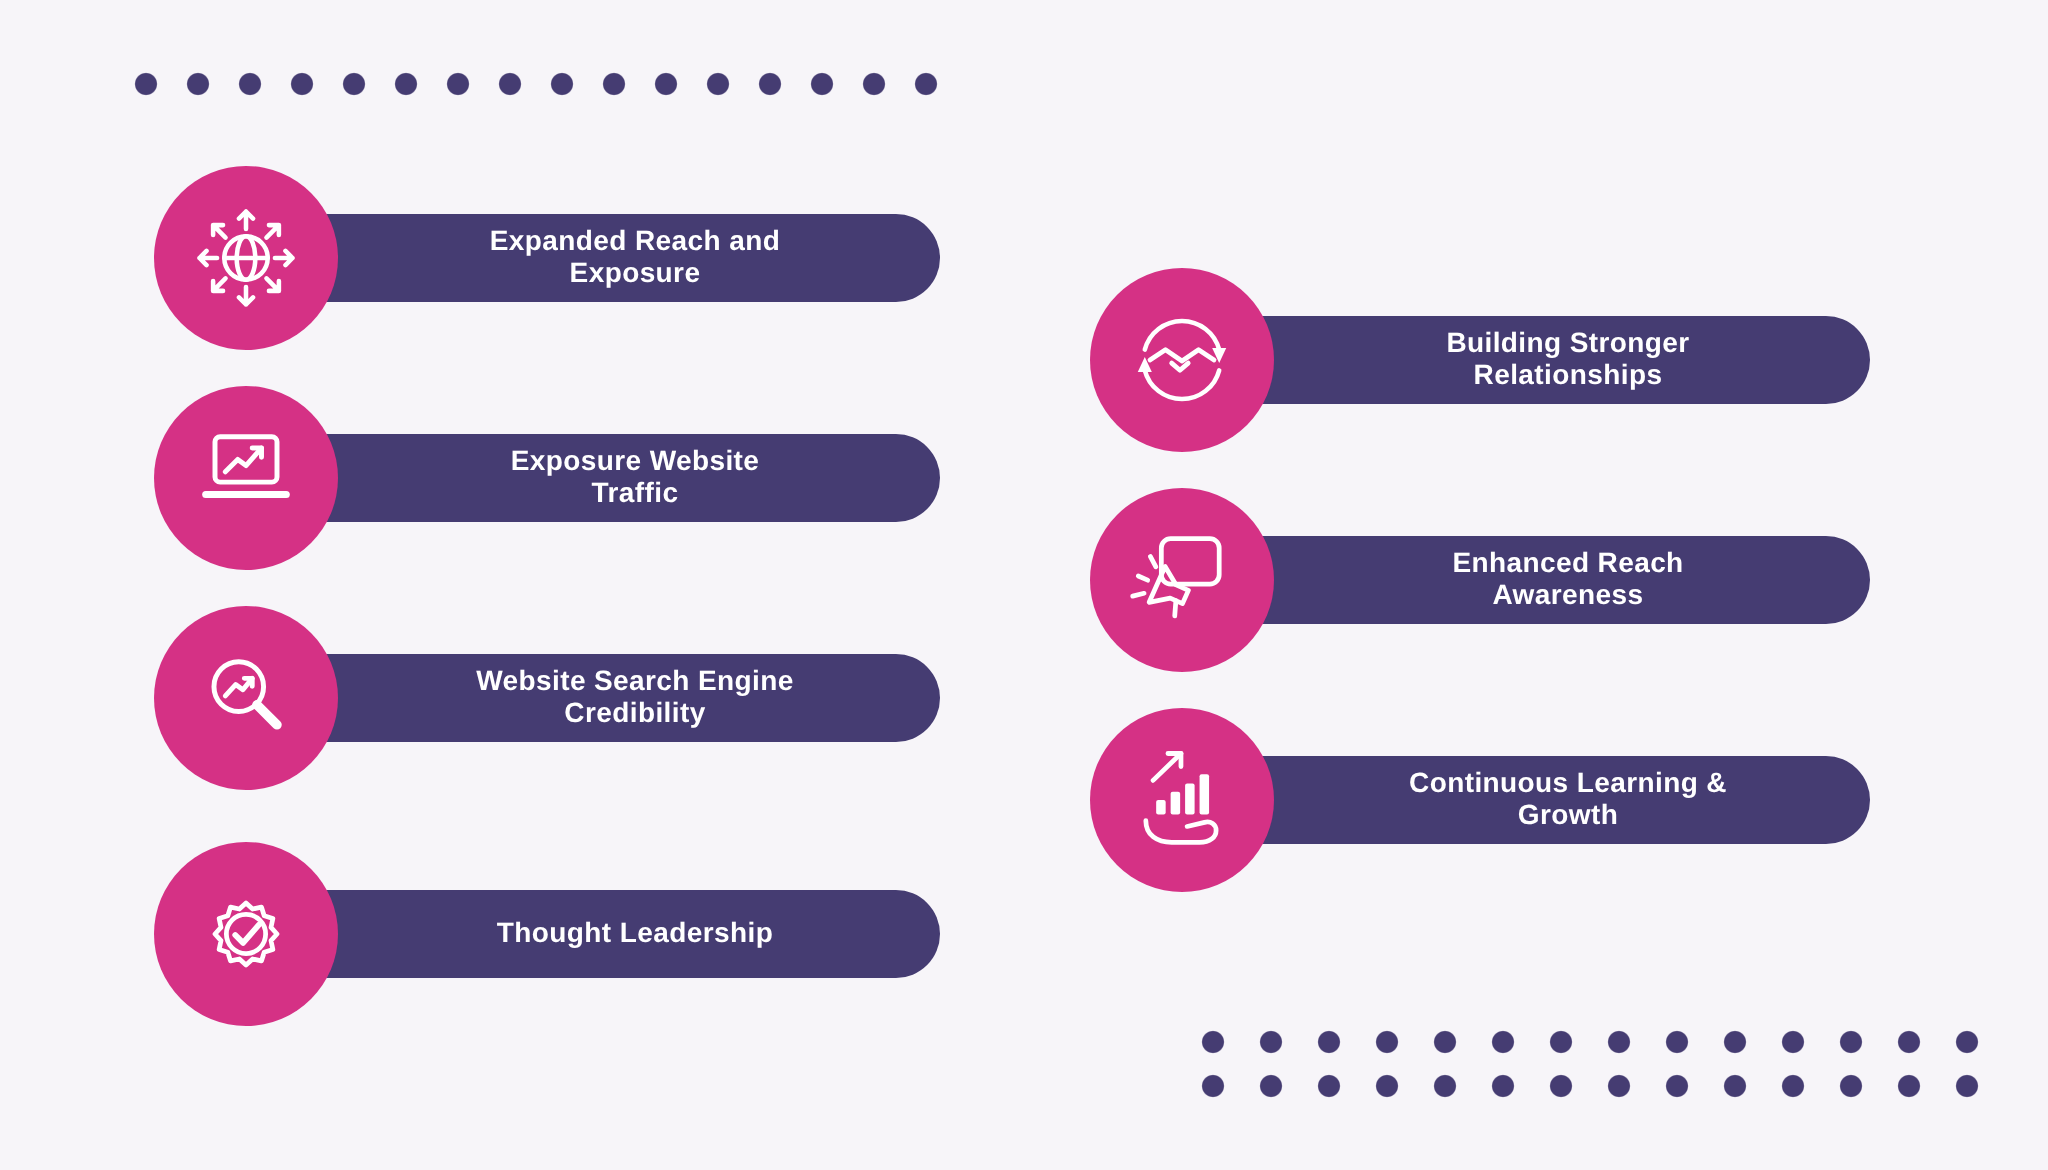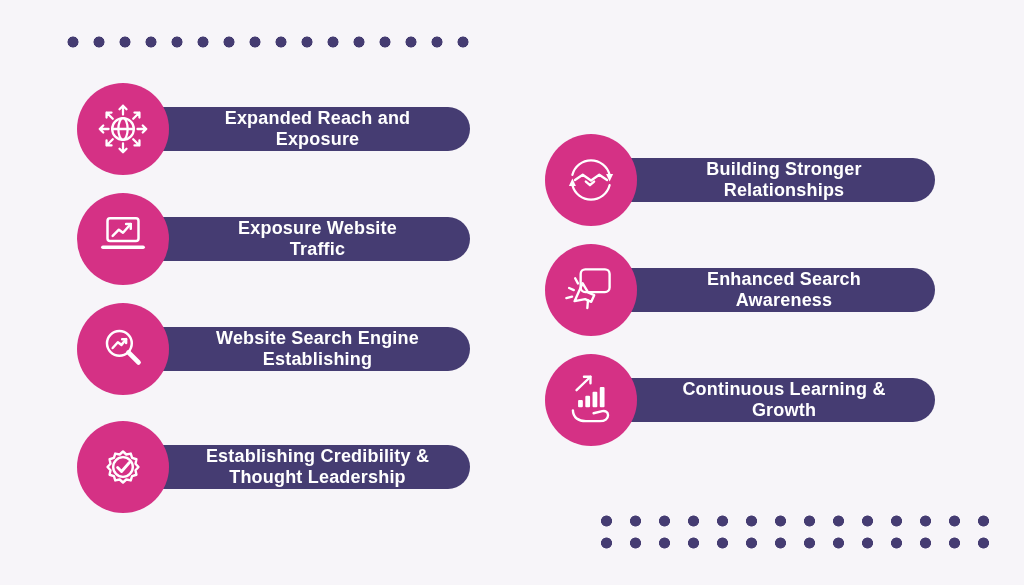--- a/index.html
+++ b/index.html
@@ -49,21 +49,21 @@
     border-radius:22px;
     background:var(--purple);
     flex:1;
     display:flex;flex-direction:column;justify-content:center;
     padding:0 16px 0 58px;
     position:relative;z-index:1;
   }
   .line{
     color:#ffffff;
     text-align:center;
-    font-size:18px;
+    font-size:14px;
     line-height:1.14;
     font-weight:600;
     letter-spacing:.2px;
     white-space:nowrap;
   }
   svg.icon{display:block;}
 </style>
 </head>
 <body>
 
@@ -115,34 +115,33 @@
     <div class="circle">
       <svg class="icon" width="62" height="62" viewBox="0 0 60 60" fill="none" stroke="#fff" stroke-width="2.4" stroke-linecap="round" stroke-linejoin="round">
         <circle cx="26.5" cy="24.5" r="12"></circle>
         <path d="M35.3 33.3 L45 43" stroke-width="4.6"></path>
         <polyline points="20 29 25 23.5 28.5 26 33 20.5"></polyline>
         <polyline points="29.2 20.5 33 20.5 33 24.3"></polyline>
       </svg>
     </div>
     <div class="pill">
       <div class="line">Website Search Engine</div>
-      <div class="line">Establishing</div>
+      <div class="line">Credibility</div>
     </div>
   </div>
 
   <div class="row row-l" style="top:421px">
     <div class="circle">
       <svg class="icon" width="62" height="62" viewBox="0 0 60 60" fill="none" stroke="#fff" stroke-width="2.3" stroke-linecap="round" stroke-linejoin="round">
         <path d="M45 30 L42.1 33.2 L43 37.5 L38.8 38.8 L37.5 43 L33.2 42.1 L30 45 L26.8 42.1 L22.5 43 L21.2 38.8 L17 37.5 L17.9 33.2 L15 30 L17.9 26.8 L17 22.5 L21.2 21.2 L22.5 17 L26.8 17.9 L30 15 L33.2 17.9 L37.5 17 L38.8 21.2 L43 22.5 L42.1 26.8 Z"></path>
         <circle cx="30" cy="30" r="9.5"></circle>
         <polyline points="24.8 30.5 28.6 34.3 36.2 25.6" stroke-width="2.8"></polyline>
       </svg>
     </div>
     <div class="pill">
-      <div class="line">Establishing Credibility &amp;</div>
       <div class="line">Thought Leadership</div>
     </div>
   </div>
 
   <div class="row row-r" style="top:134px">
     <div class="circle">
       <svg class="icon" width="62" height="62" viewBox="0 0 60 60" fill="none" stroke="#fff" stroke-width="2.2" stroke-linecap="round" stroke-linejoin="round">
         <path d="M12 25 A18.6 18.6 0 0 1 48 25"></path>
         <polygon points="48,31.5 44.6,24.2 51.4,24.2" fill="#fff" stroke="none"></polygon>
         <path d="M48 35 A18.6 18.6 0 0 1 12 35"></path>
@@ -162,21 +161,21 @@
       <svg class="icon" width="62" height="62" viewBox="0 0 60 60" fill="none" stroke="#fff" stroke-width="2.3" stroke-linecap="round" stroke-linejoin="round">
         <rect x="20" y="10" width="28" height="22" rx="4.5"></rect>
         <g transform="rotate(24 24 37)">
           <path d="M31.5 31.5 h-6.5 l-8.5 -6 v19 l8.5 -6 h6.5 z"></path>
           <path d="M28 38.5 l2.5 7"></path>
           <path d="M12.5 27.5 l-4.5 -3.5 M11.5 35 H6.5 M12.5 41.5 l-4.5 3.5"></path>
         </g>
       </svg>
     </div>
     <div class="pill">
-      <div class="line">Enhanced Search</div>
+      <div class="line">Enhanced Reach</div>
       <div class="line">Awareness</div>
     </div>
   </div>
 
   <div class="row row-r" style="top:354px">
     <div class="circle">
       <svg class="icon" width="62" height="62" viewBox="0 0 60 60" fill="none" stroke="#fff" stroke-width="2.3" stroke-linecap="round" stroke-linejoin="round">
         <path d="M16 20.5 L29.5 7.5"></path>
         <polyline points="23.2 7.5 29.5 7.5 29.5 13.8"></polyline>
         <rect x="17.5" y="30" width="4.6" height="7" rx="1" fill="#fff" stroke="none"></rect>

